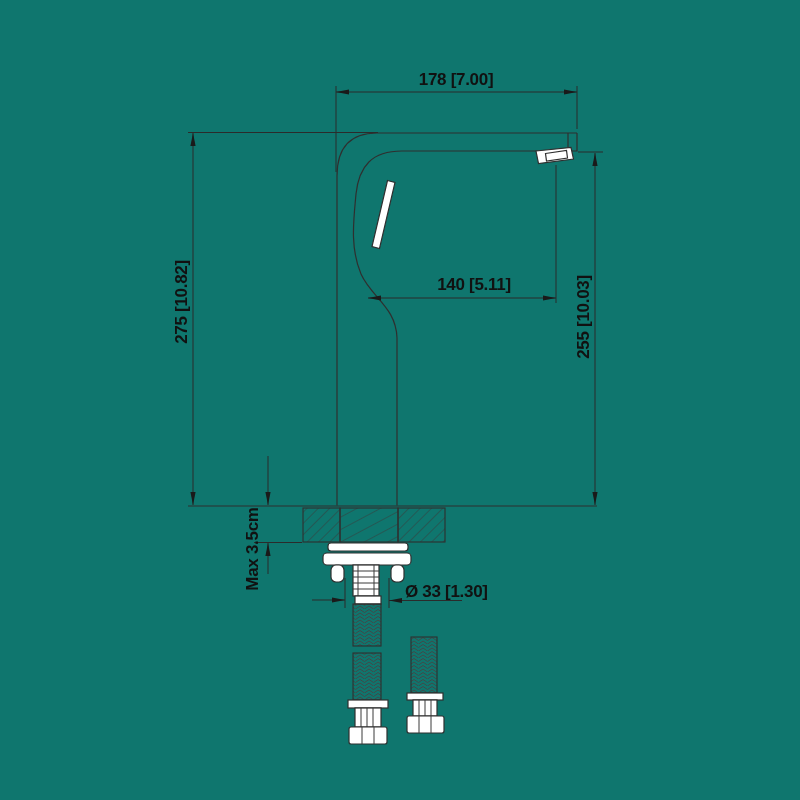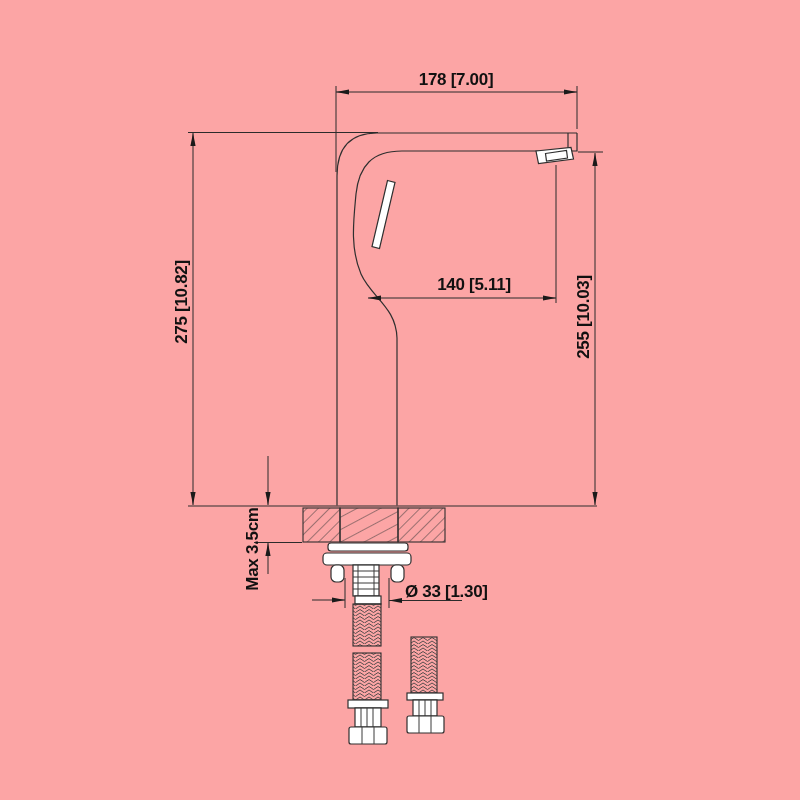--- a/index.html
+++ b/index.html
@@ -7,21 +7,21 @@
     padding: 0;
     background: #ffffff;
     width: 800px;
     height: 800px;
     overflow: hidden;
   }
   .canvas {
     position: relative;
     width: 800px;
     height: 800px;
-    background: #fca5a5;
+    background: #0f766e;
   }
   svg { display: block; }
   .draw   { stroke: #2f2f2f; stroke-width: 1.2; fill: none; }
   .draw-f { stroke: #2f2f2f; stroke-width: 1.2; fill: #ffffff; }
   .thin   { stroke: #3a3a3a; stroke-width: 1;   fill: none; }
   .dimln  { stroke: #2b2b2b; stroke-width: 1;   fill: none; }
   .dim-text {
     font-family: "Liberation Sans", "DejaVu Sans", sans-serif;
     font-weight: bold;
     font-size: 17px;

